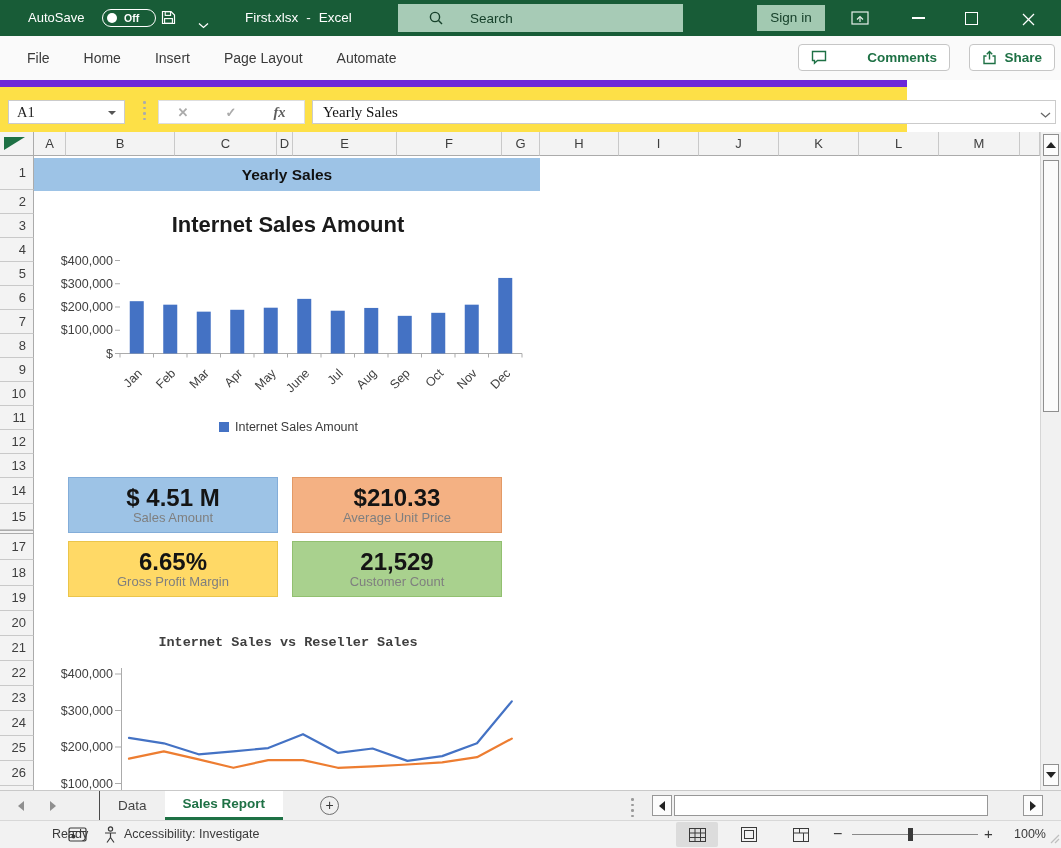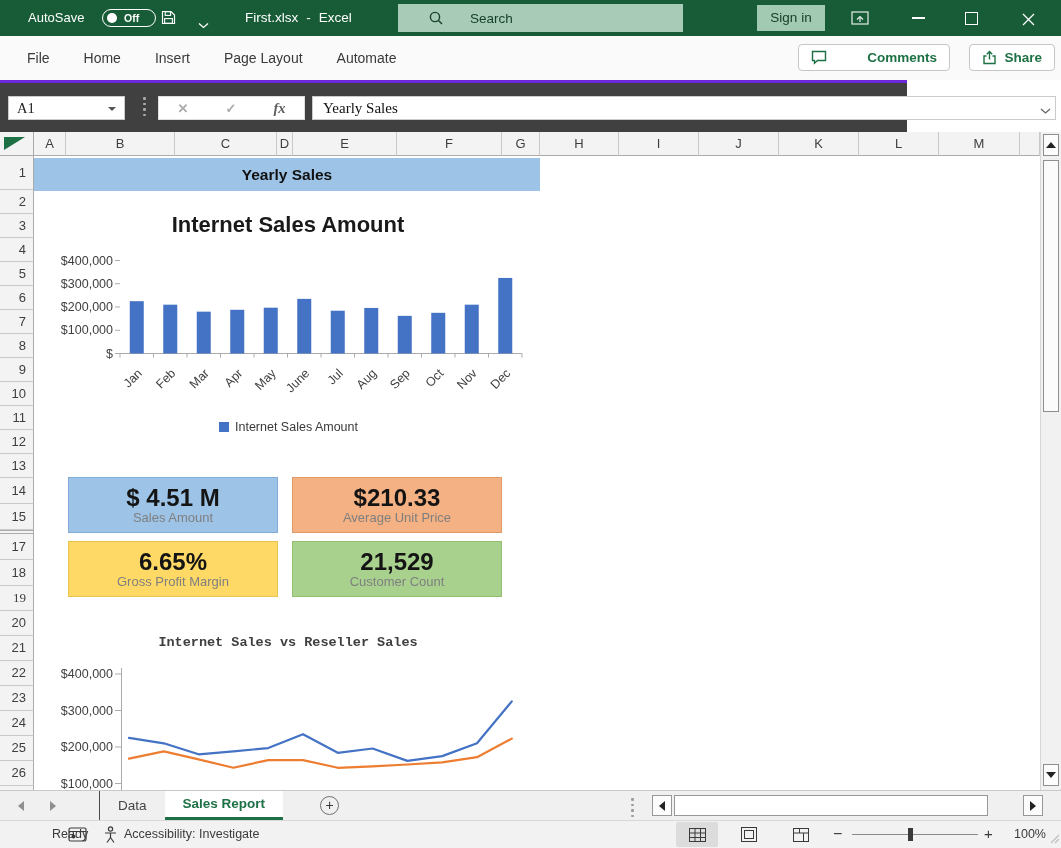--- a/index.html
+++ b/index.html
@@ -32,22 +32,22 @@
   .ribbon{position:absolute;left:0;top:36px;width:1061px;height:44px;background:#FAFAFA;}
   #ribbon-tabs{display:flex;padding-left:10px;height:44px;align-items:center;}
   .rtab{padding:0 17px;font-size:14px;color:#3A3A3A;line-height:44px;cursor:default;}
   .pill-btn{position:absolute;top:8px;height:27px;background:#fff;border:1px solid #C6C6C6;border-radius:4px;
             display:flex;align-items:center;gap:7px;color:#1E7145;font-size:13.5px;font-weight:600;
             padding:0 12px;box-sizing:border-box;}
   .pill-comments{right:111px;gap:40px;}
   .pill-share{right:6px;}
 
   
-  .formula-row{position:absolute;left:0;top:80px;width:907px;height:52px;background:#404040;
-               border-top:3px solid #6d28d9;box-sizing:border-box;}
+  .formula-row{position:absolute;left:0;top:80px;width:907px;height:52px;background:#fde047;
+               border-top:7px solid #6d28d9;box-sizing:border-box;}
   .namebox{position:absolute;left:8px;top:13px;width:117px;height:24px;background:#fff;border:1px solid #CBCBCB;
            box-sizing:border-box;font-family:"Liberation Serif",serif;font-size:14.5px;color:#222;
            line-height:22px;padding-left:8px;}
   .nb-arrow{position:absolute;right:8px;top:10px;width:0;height:0;border-top:4px solid #555;
             border-left:4px solid transparent;border-right:4px solid transparent;}
   .vdots{position:absolute;left:143px;top:14px;display:flex;flex-direction:column;gap:3px;}
   .vdots i{width:2.5px;height:2.5px;border-radius:50%;background:#ACACAC;}
   .fx-panel{position:absolute;left:158px;top:13px;width:147px;height:24px;background:#fff;border:1px solid #DEDEDE;
             box-sizing:border-box;display:flex;align-items:center;justify-content:space-around;}
   .fx-x,.fx-check{color:#ABABAB;font-size:13px;font-weight:bold;}
@@ -256,21 +256,21 @@
       <div class="rh" style="height: 24px; line-height: 23px;">9</div>
       <div class="rh" style="height: 24px; line-height: 23px;">10</div>
       <div class="rh" style="height: 24px; line-height: 23px;">11</div>
       <div class="rh" style="height: 24px; line-height: 23px;">12</div>
       <div class="rh" style="height: 24px; line-height: 23px;">13</div>
       <div class="rh" style="height: 26px; line-height: 25px;">14</div>
       <div class="rh" style="height: 26px; line-height: 25px;">15</div>
       <div class="rh-hidden"></div>
       <div class="rh" style="height: 26px; line-height: 25px;">17</div>
       <div class="rh" style="height: 26px; line-height: 25px;">18</div>
-      <div class="rh" style="height: 25px; line-height: 24px; font-family: Liberation Serif, serif;">19</div>
+      <div class="rh" style="height: 25px; line-height: 24px;">19</div>
       <div class="rh" style="height: 25px; line-height: 24px;">20</div>
       <div class="rh" style="height: 25px; line-height: 24px;">21</div>
       <div class="rh" style="height: 25px; line-height: 24px;">22</div>
       <div class="rh" style="height: 25px; line-height: 24px;">23</div>
       <div class="rh" style="height: 25px; line-height: 24px;">24</div>
       <div class="rh" style="height: 25px; line-height: 24px;">25</div>
       <div class="rh" style="height: 25px; line-height: 24px;">26</div>
       <div class="rh" style="height: 8px;"></div>
     </div>
 

